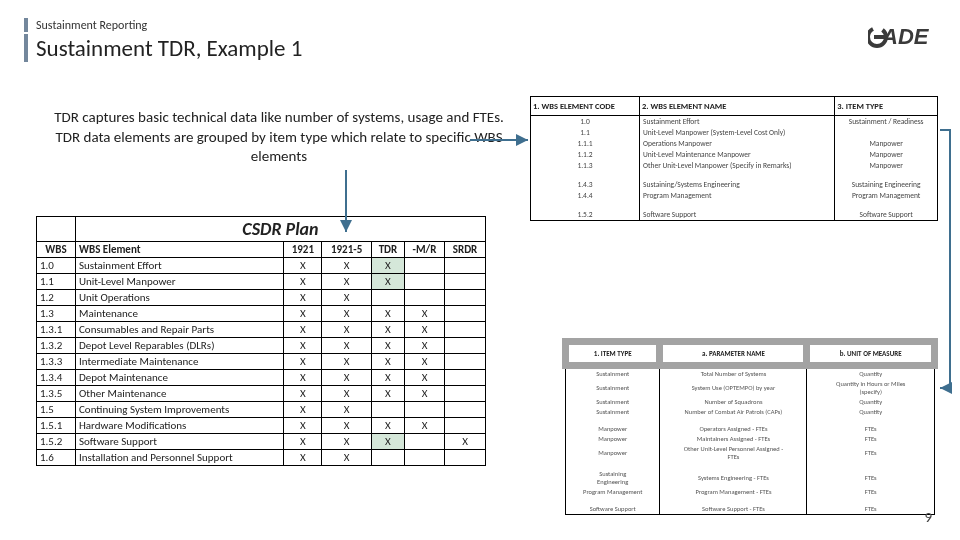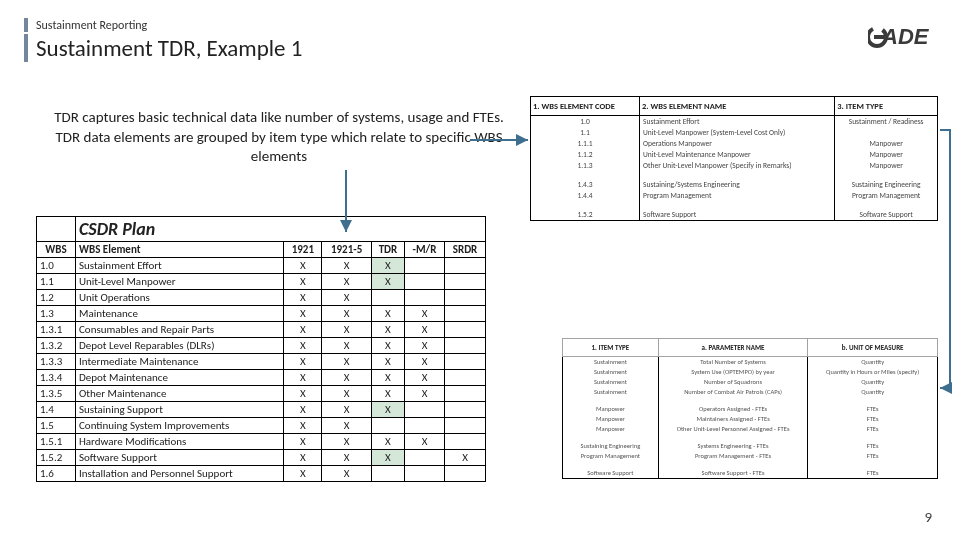--- a/index.html
+++ b/index.html
@@ -6,30 +6,30 @@
 .slide{position:relative;width:960px;height:540px}
 .header{position:absolute;top:18px;left:24px}
 .kicker{font-size:12px;color:#333;border-left:4px solid #73879c;padding-left:8px;margin-bottom:2px}
 .title{font-size:23px;color:#222;border-left:4px solid #73879c;padding-left:8px}
 .logo{position:absolute;top:22px;right:22px}
 .intro{position:absolute;top:108px;left:44px;width:470px;text-align:center;font-weight:400;font-size:15px;line-height:1.3}
 .csdr{position:absolute;top:216px;left:36px;width:450px;border-collapse:collapse;font-size:11px}
 .csdr th,.csdr td{border:1px solid #000;padding:1px 3px;text-align:center}
 .csdr td.wbs{text-align:left;width:32px}
 .csdr td.elem{text-align:left}
-.csdr .hdrmain{font-style:italic;font-weight:700;font-size:18px;text-align:left}
+.csdr .hdrmain{font-style:italic;font-weight:700;font-size:18px;text-align:center}
 .csdr th{font-weight:700}
 .hl{background:#d5e7d9}
 .tbl1{position:absolute;top:96px;left:530px;width:408px;border-collapse:collapse;font-size:8px}
 .tbl1 th{border:1px solid #000;padding:4px 2px;font-weight:700;font-size:8.5px;text-align:left}
 .tbl1 td{border-left:1px solid #000;border-right:1px solid #000;padding:1px 3px;font-size:7.5px;color:#444}
 .tbl1 td.c{text-align:center}
 .tbl1 tr.last td{border-bottom:1px solid #000}
 .tbl2{position:absolute;top:338px;left:562px;width:376px;border-collapse:collapse;font-size:7px}
-.tbl2 th{border:1px solid #a3a3a3;padding:4px 4px;font-weight:700;text-align:center}
+.tbl2 th{border:7px solid #a3a3a3;padding:4px 4px;font-weight:700;text-align:center}
 .tbl2 td{border-left:1px solid #000;border-right:1px solid #000;padding:1px 17px;color:#555;font-size:6.5px;text-align:center}
 .tbl2 tr.last td{border-bottom:1px solid #000}
 .pagenum{position:absolute;right:28px;bottom:14px;font-size:15px;color:#444}
 svg.arrows{position:absolute;top:0;left:0;pointer-events:none}
 </style>
 </head>
 <body>
 <div class="slide">
 
 <div class="header">
@@ -137,29 +137,20 @@
         <tr>
           <td class="wbs">1.3.5</td>
           <td class="elem">Other Maintenance</td>
           <td>X</td>
           <td>X</td>
           <td>X</td>
           <td>X</td>
           <td></td>
         </tr>
         <tr>
-          <td class="wbs">1.4</td>
-          <td class="elem">Sustaining Support</td>
-          <td>X</td>
-          <td>X</td>
-          <td class="hl">X</td>
-          <td></td>
-          <td></td>
-        </tr>
-        <tr>
           <td class="wbs">1.5</td>
           <td class="elem">Continuing System Improvements</td>
           <td>X</td>
           <td>X</td>
           <td></td>
           <td></td>
           <td></td>
         </tr>
         <tr>
           <td class="wbs">1.5.1</td>

